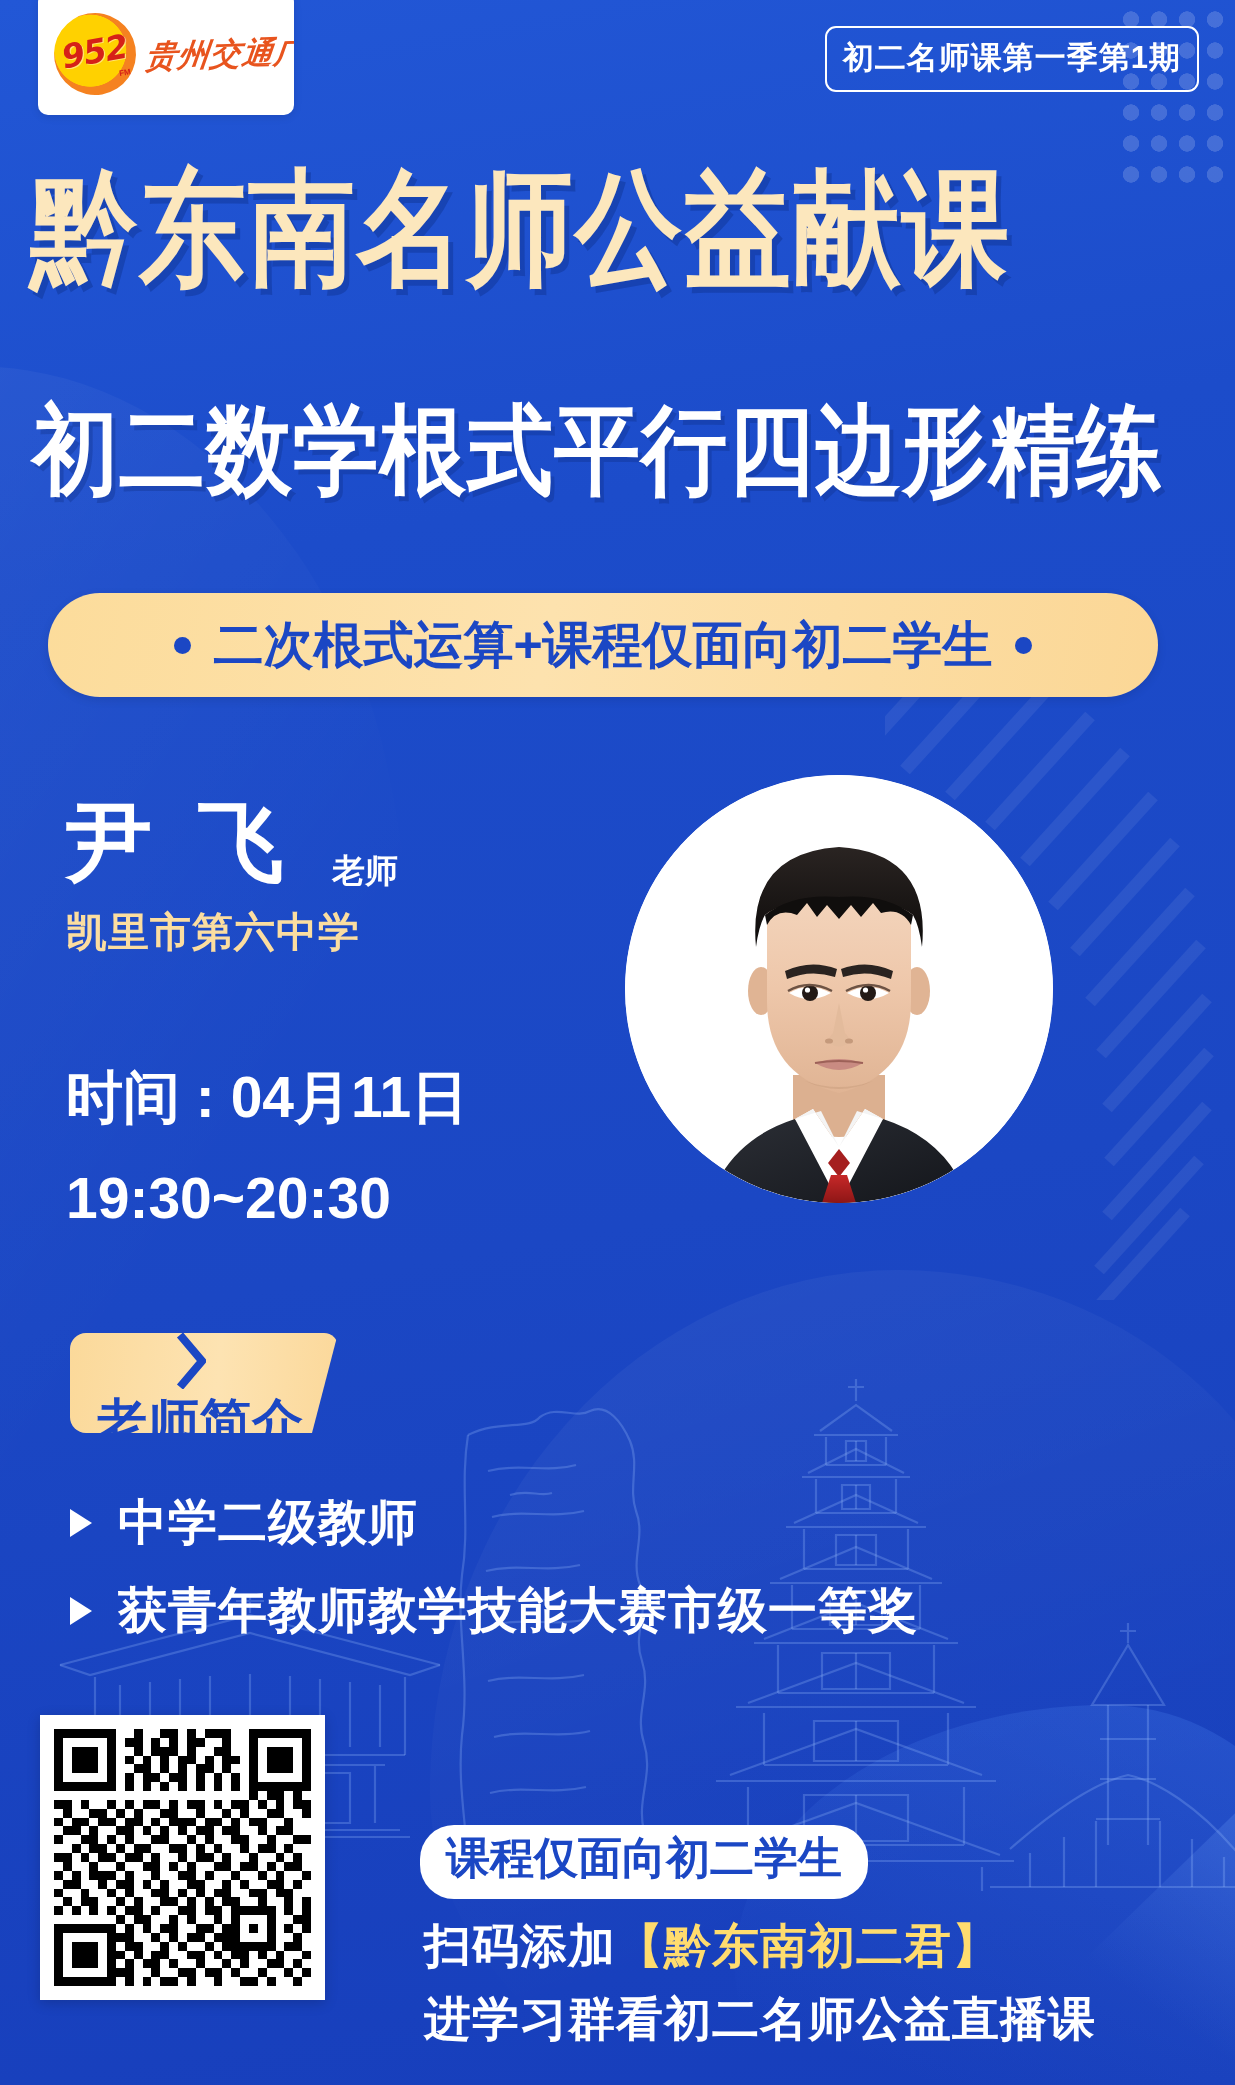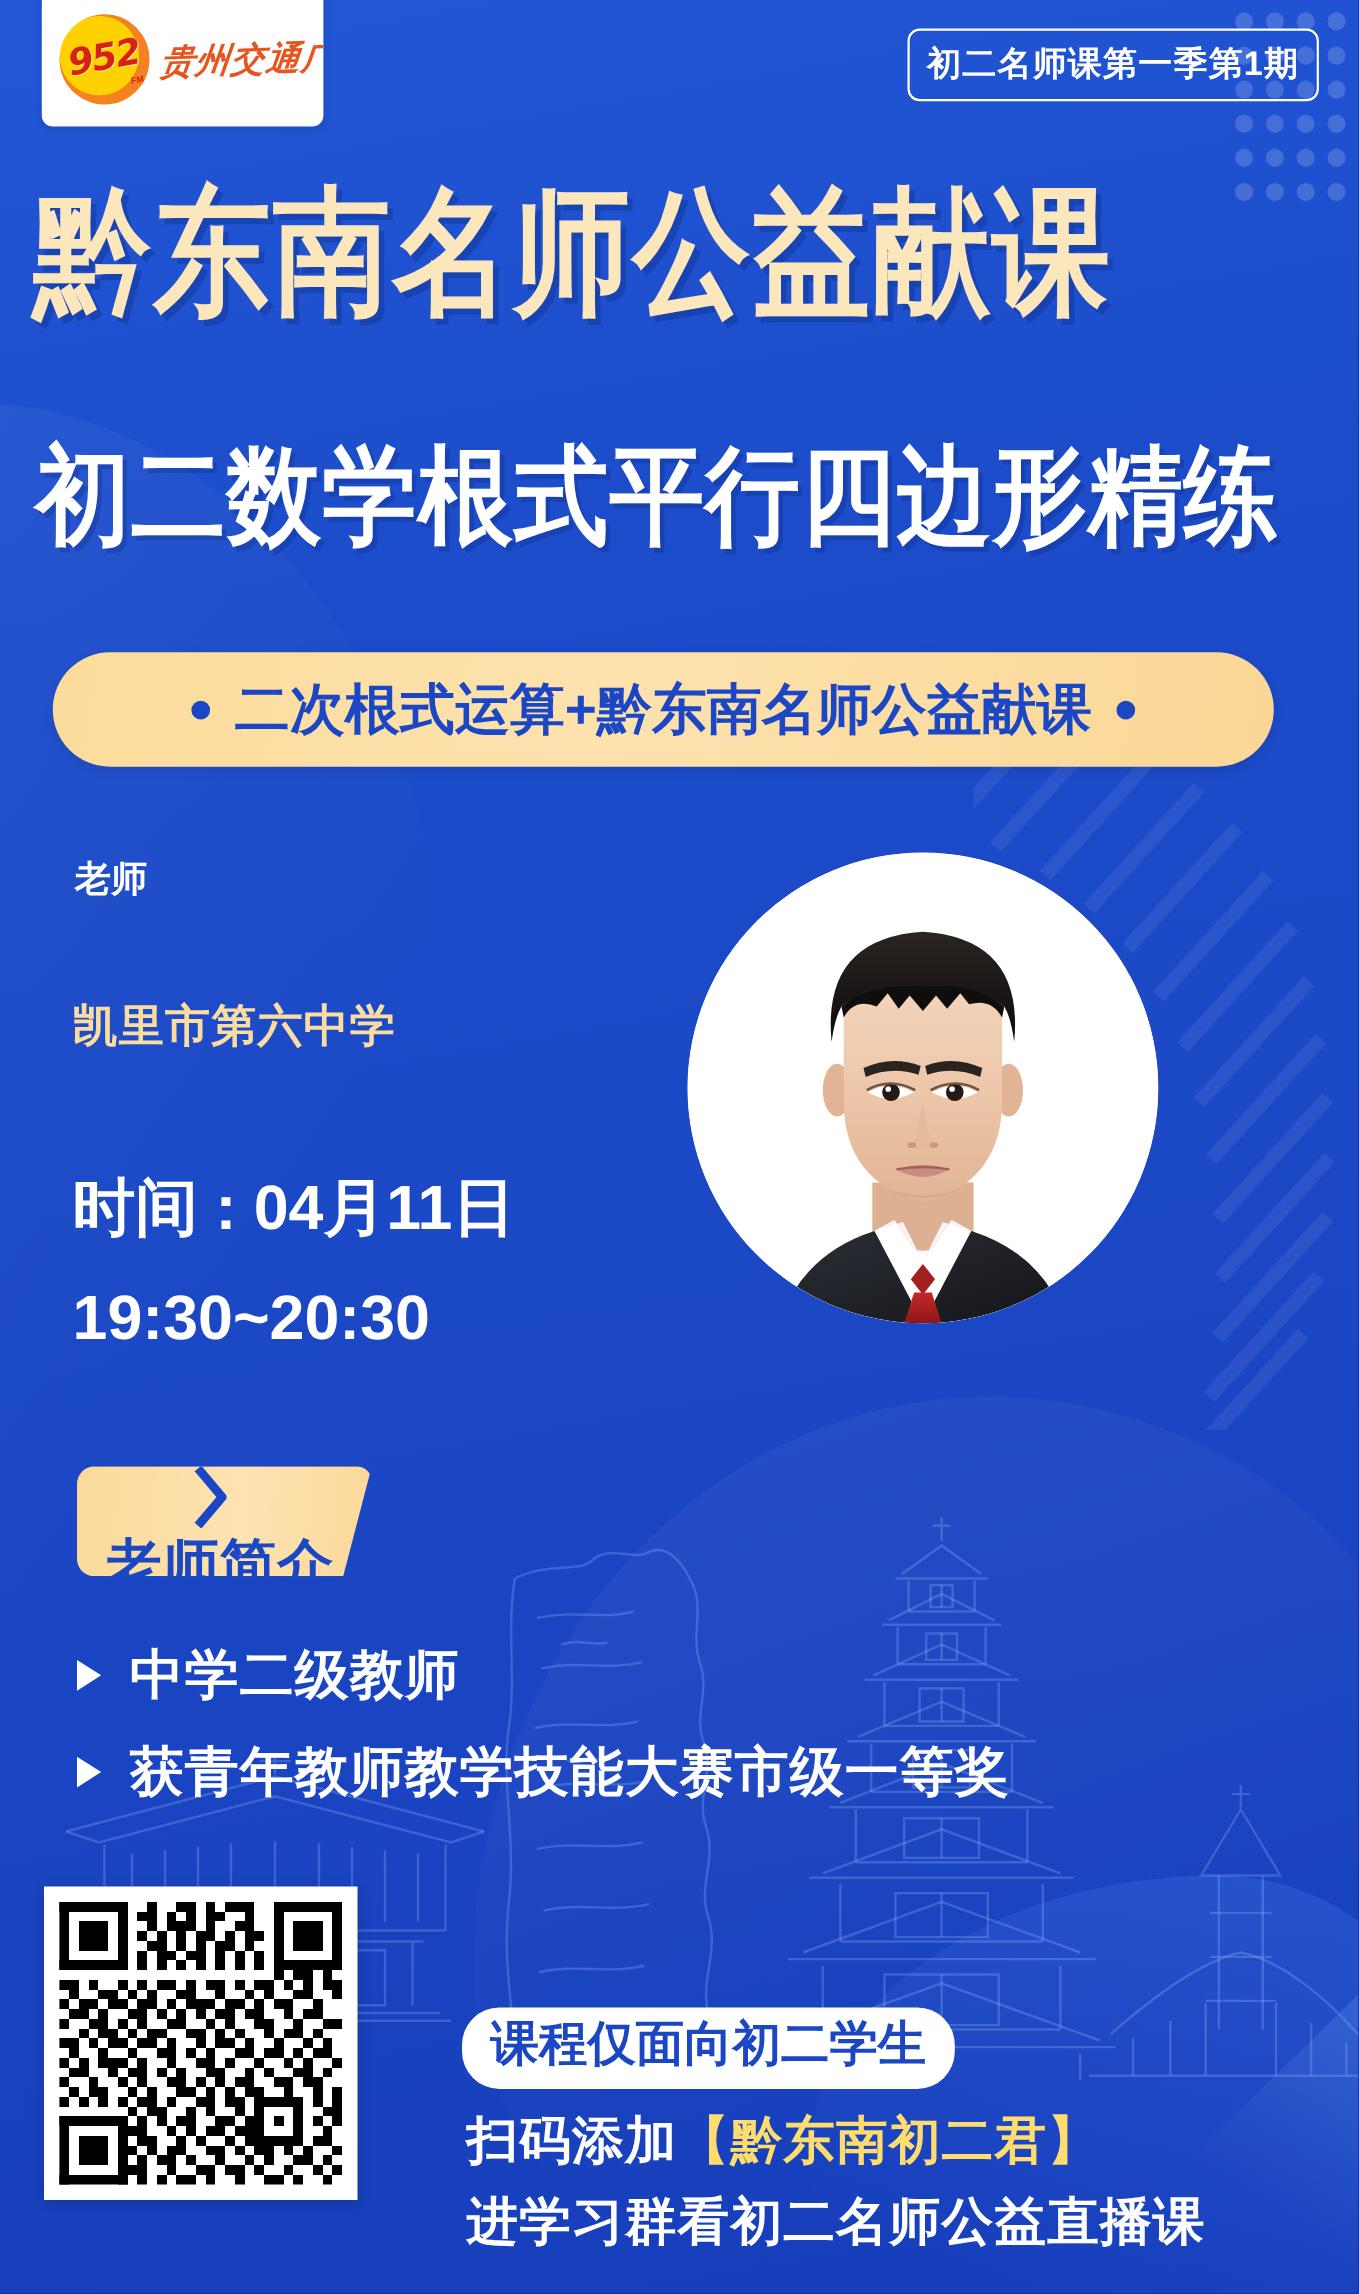--- a/index.html
+++ b/index.html
@@ -397,26 +397,27 @@
   </div>
 
   <div class="season-badge">初二名师课第一季第1期</div>
 
   <div class="title-main">黔东南名师公益献课</div>
   <div class="title-sub">初二数学根式平行四边形精练</div>
 
   <div class="pill">
     <div class="pill-inner">
       <span class="pill-dot"></span>
-      <span class="pill-text">二次根式运算+黔东南名师公益献课</span>
+      <span class="pill-text">二次根式运算+课程仅面向初二学生</span>
       <span class="pill-dot"></span>
     </div>
   </div>
 
   <div class="teacher-name">
+    <span class="tn">尹飞</span>
     <span class="role">老师</span>
   </div>
   <div class="teacher-school">凯里市第六中学</div>
   <div class="time-line1">时间 : 04月11日</div>
   <div class="time-line2">19:30~20:30</div>
 
   <div class="portrait">
     <svg viewBox="0 0 428 428" width="428" height="428">
       <defs>
         <clipPath id="circClip">

